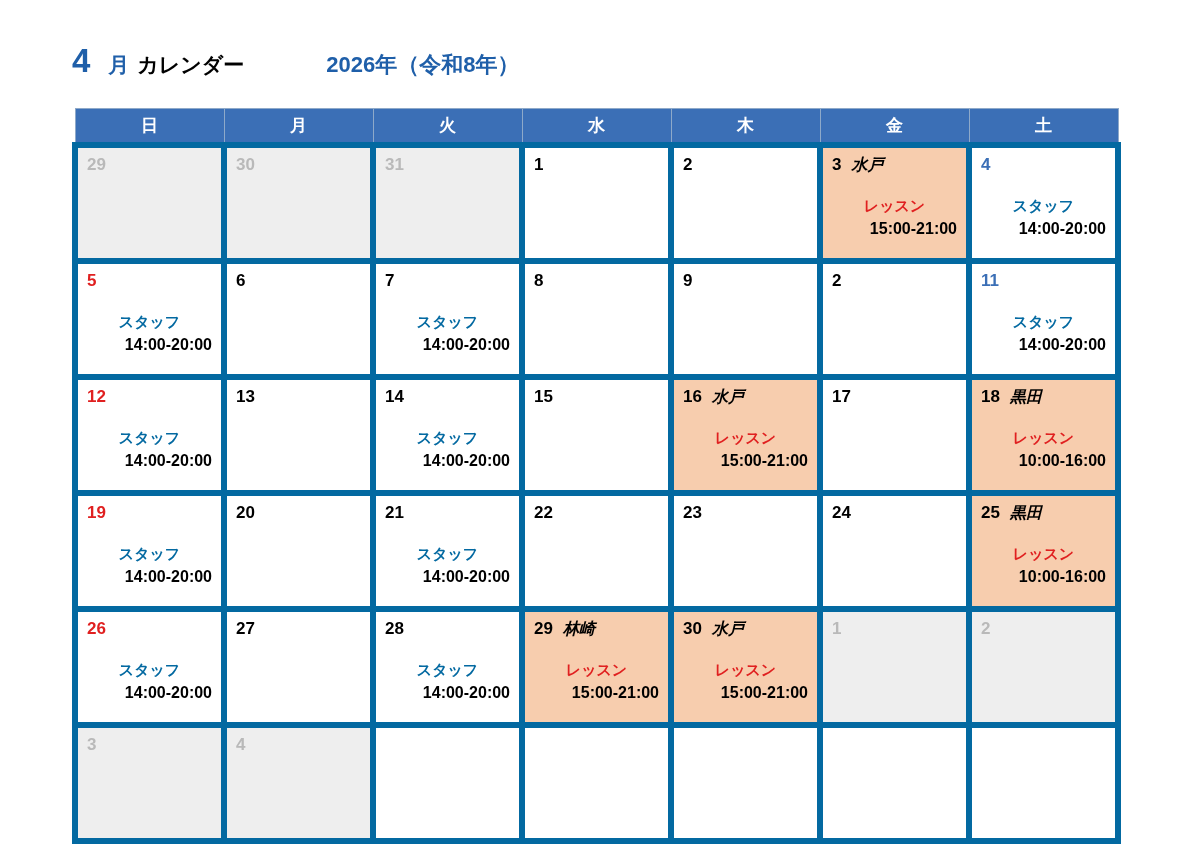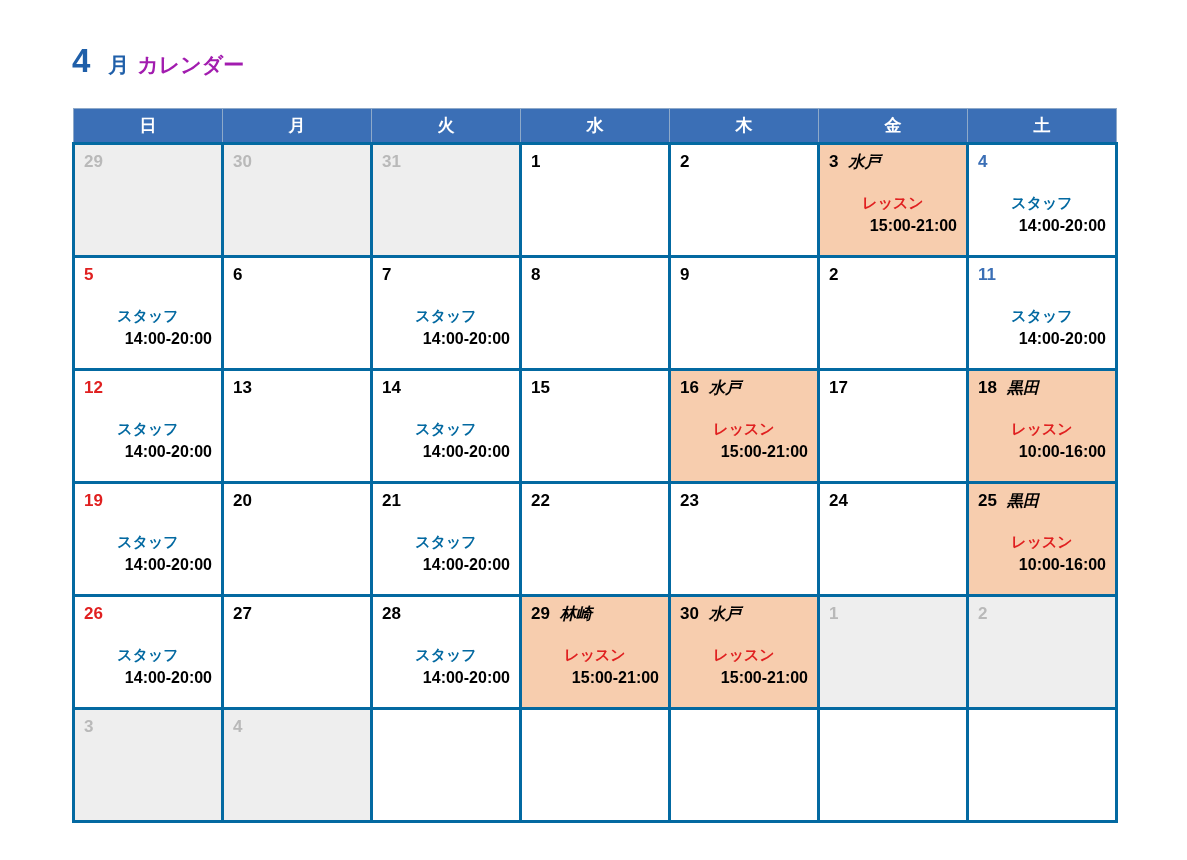--- a/index.html
+++ b/index.html
@@ -38,21 +38,21 @@
   .month-kanji {
     font-size: 21px;
     font-weight: bold;
     color: #1f5fa9;
     margin-left: 18px;
     line-height: 1;
   }
   .cal-word {
     font-size: 21px;
     font-weight: bold;
-    color: #a21caf;
+    color: #000000;
     margin-left: 8px;
     line-height: 1;
   }
   .year-label {
     font-size: 22px;
     font-weight: bold;
     color: #1f5fa9;
     margin-left: 82px;
     line-height: 1;
   }
@@ -73,21 +73,21 @@
     color: #ffffff;
     font-size: 17px;
     font-weight: bold;
     height: 33px;
     border: 1px solid #8ea9c9;
     text-align: center;
     vertical-align: middle;
     padding: 0;
   }
   .calendar td {
-    border: 3px solid #0369a1;
+    border: 6px solid #0369a1;
     height: 110px;
     vertical-align: top;
     padding: 0;
     position: relative;
     background: #ffffff;
   }
   .cell-inner {
     height: 100%;
     display: flex;
     flex-direction: column;
@@ -147,20 +147,21 @@
 </style>
 </head>
 <body>
 
 <div class="page">
 
   <div class="title-row">
     <span class="month-num">4</span>
     <span class="month-kanji">月</span>
     <span class="cal-word">カレンダー</span>
+    <span class="year-label">2026年（令和8年）</span>
   </div>
 
   <table class="calendar">
     <colgroup>
       <col>
         <col>
         <col>
         <col>
         <col>
         <col>

